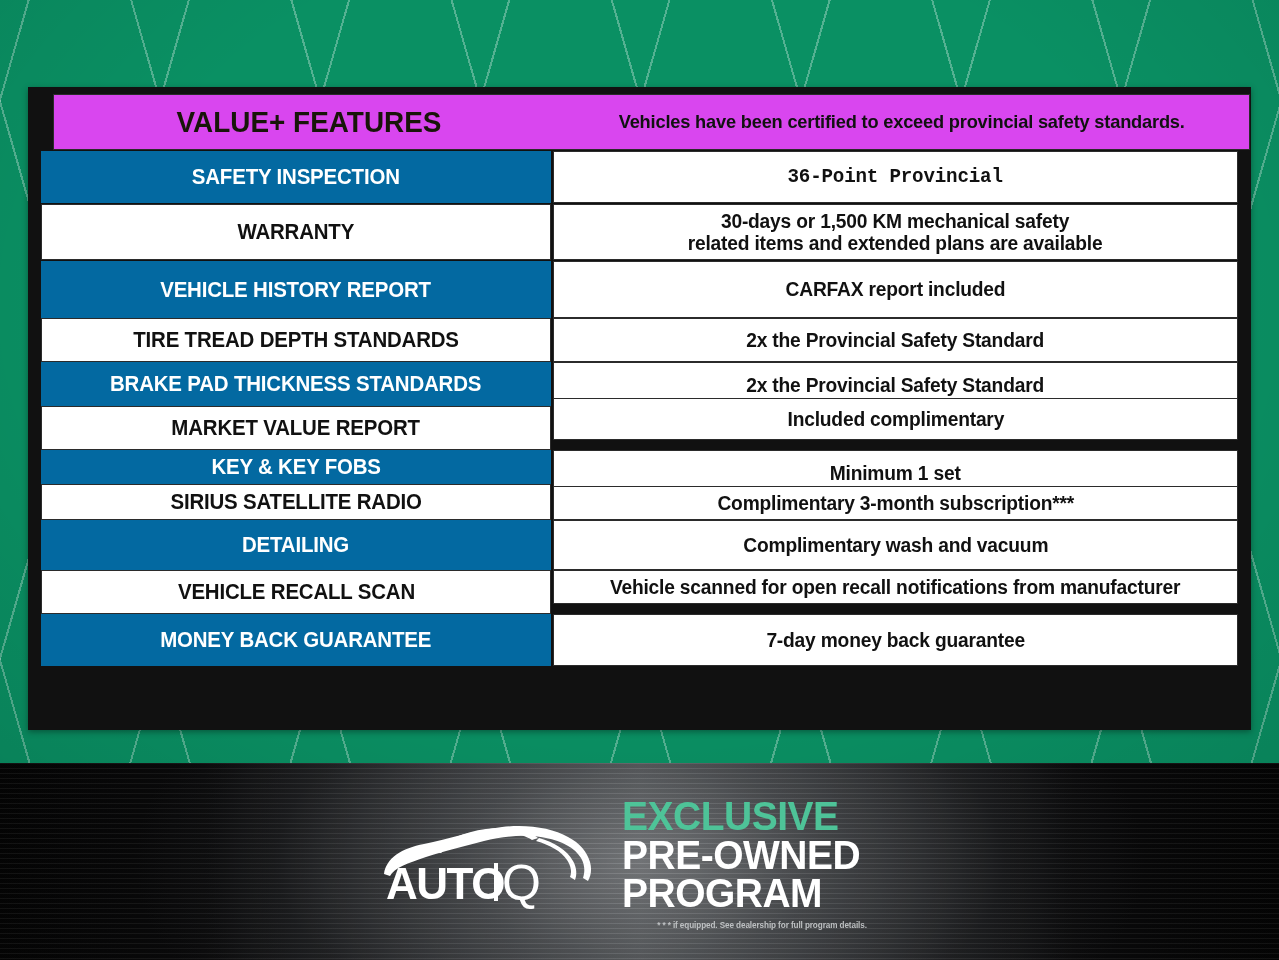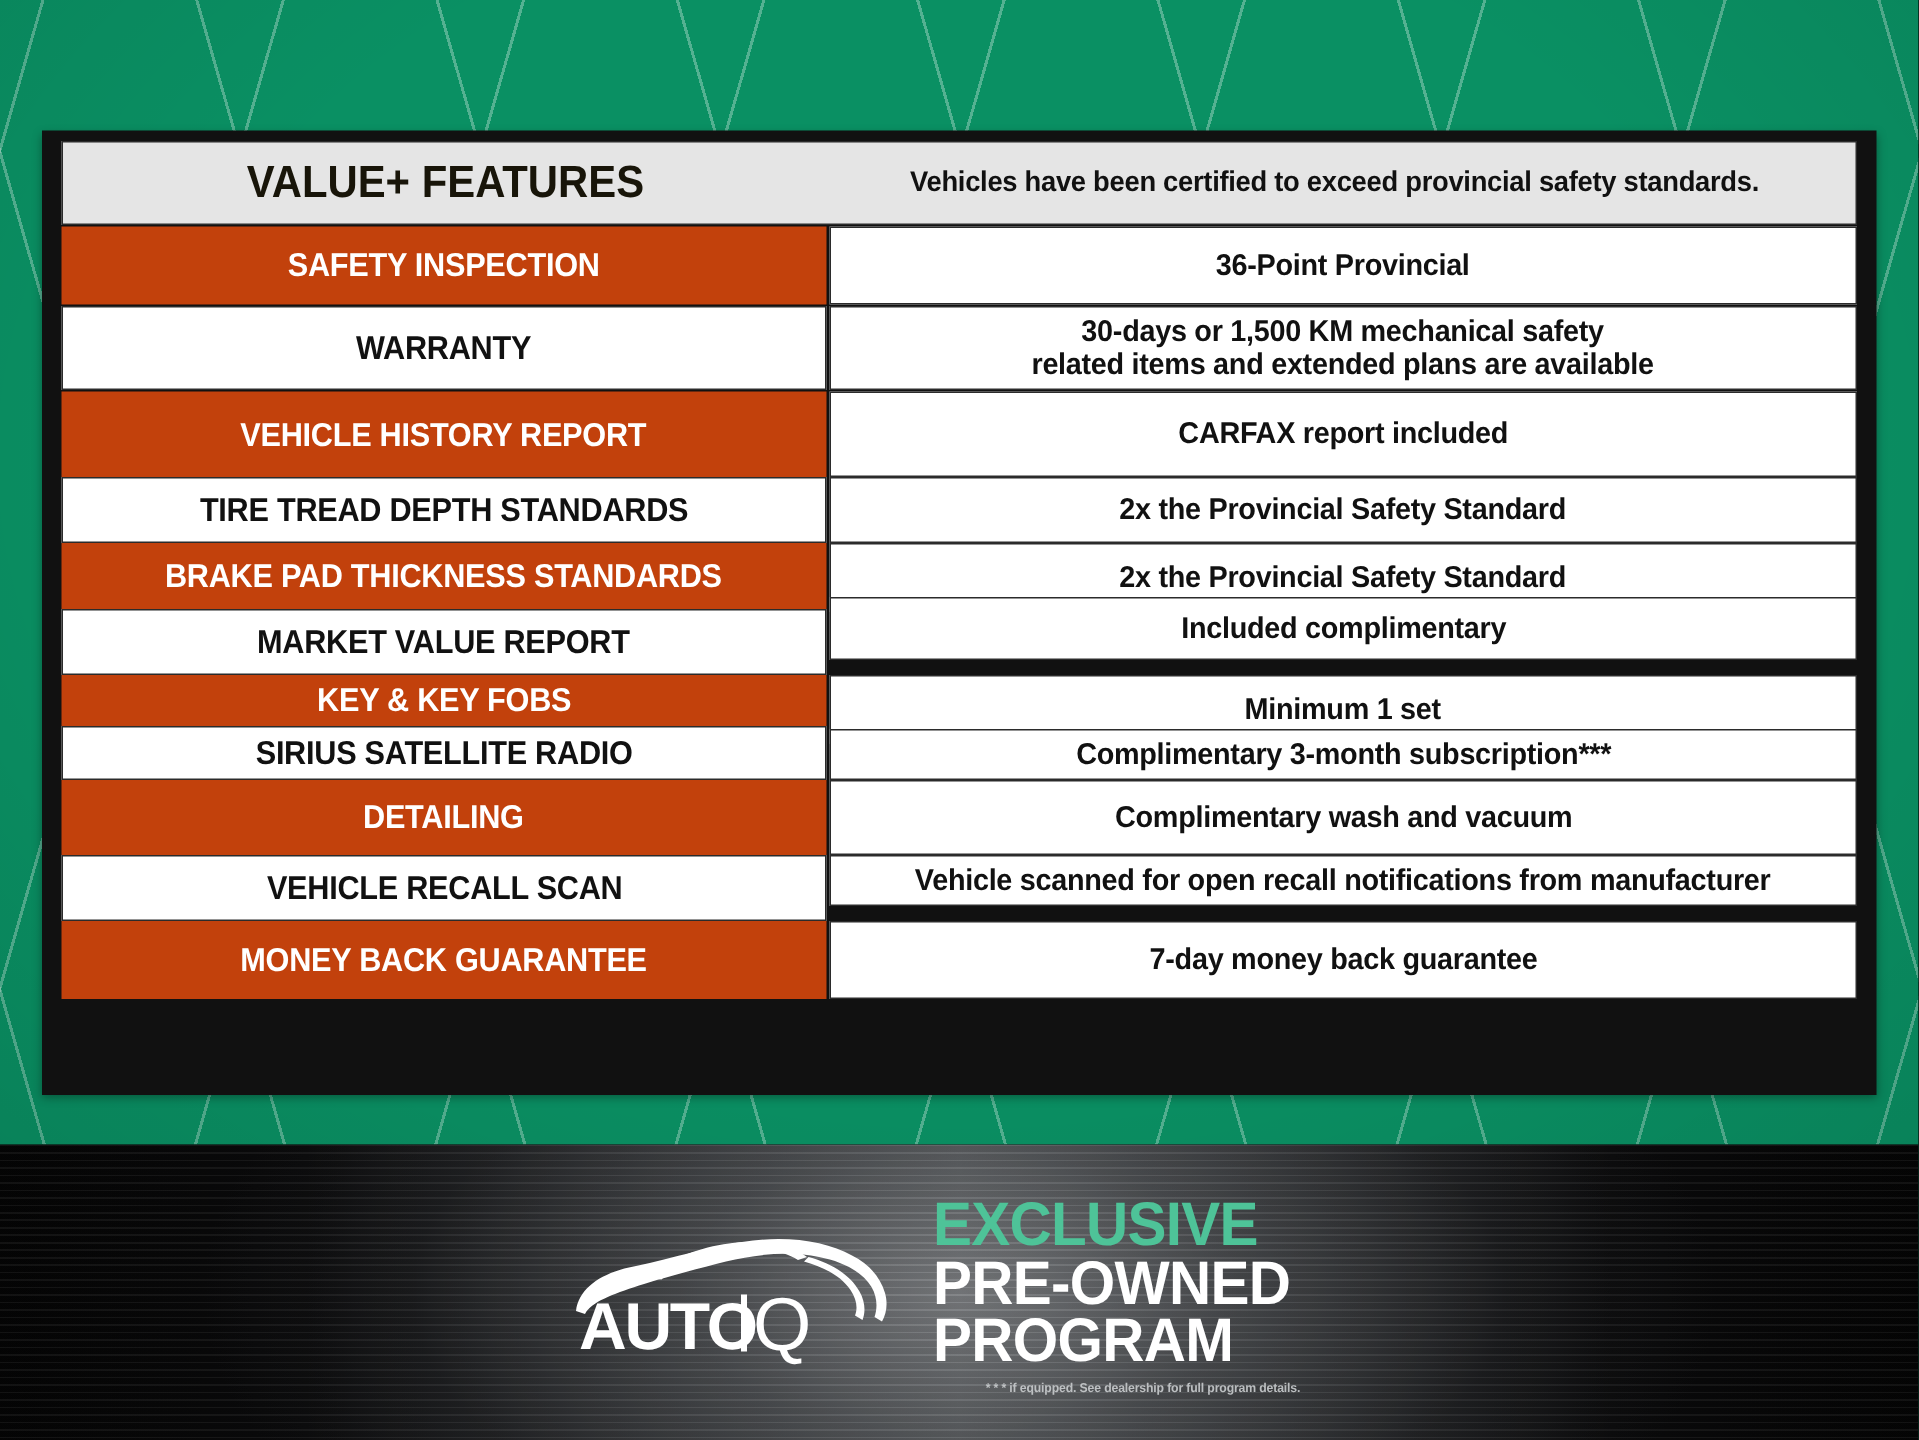--- a/index.html
+++ b/index.html
@@ -118,33 +118,33 @@
   }
   .val {
     font-weight: 600;
     font-size: 20px;
     line-height: 1.12;
     letter-spacing: -0.2px;
     padding: 2px 8px;
     transform: scaleX(0.96);
   }
 
-  .dark  { background: #c2410c; }
+  .dark  { background: #0369a1; }
   .dark  .lbl { color: #ffffff; }
   .light { background: #ffffff; }
   .light .lbl { color: #111111; }
   .light.cell-left { border: 1.5px solid #2b2b2b; }
 
   
   .header-row {
     position: absolute;
-    left: 0; top: 0;
+    left: 12px; top: 0;
     width: 1197px;
     height: 56px;
-    background: #e5e5e5;
+    background: #d946ef;
     border: 1.5px solid #2b2b2b;
     box-sizing: border-box;
     display: flex;
     align-items: center;
   }
   .header-title {
     width: 510px;
     text-align: center;
     font-size: 30px;
     font-weight: 700;
@@ -262,21 +262,21 @@
       <div class="header-row">
         <div class="header-title">VALUE+ FEATURES</div>
         <div class="header-sub">Vehicles have been certified to exceed provincial safety standards.</div>
       </div>
 
       <div id="rows-host">
           <div class="row" style="top: 0px; height: 0px;">
             <div class="cell-left dark" style="top: 57px; height: 52px;">
               <span class="lbl">SAFETY INSPECTION</span>
             </div>
-            <div class="cell-right" style="top: 57px; height: 52px;">
+            <div class="cell-right" style="top: 57px; height: 52px; font-family: Liberation Mono, monospace;">
               <span class="val">36-Point Provincial</span>
             </div>
           </div>
           <div class="row" style="top: 0px; height: 0px;">
             <div class="cell-left light" style="top: 110px; height: 56px;">
               <span class="lbl">WARRANTY</span>
             </div>
             <div class="cell-right" style="top: 110px; height: 56px;">
               <span class="val">30-days or 1,500 KM mechanical safety<br>related items and extended plans are available</span>
             </div>

